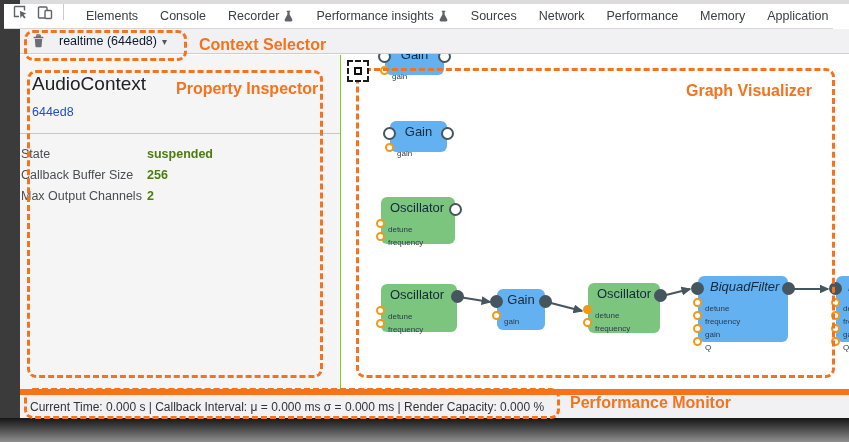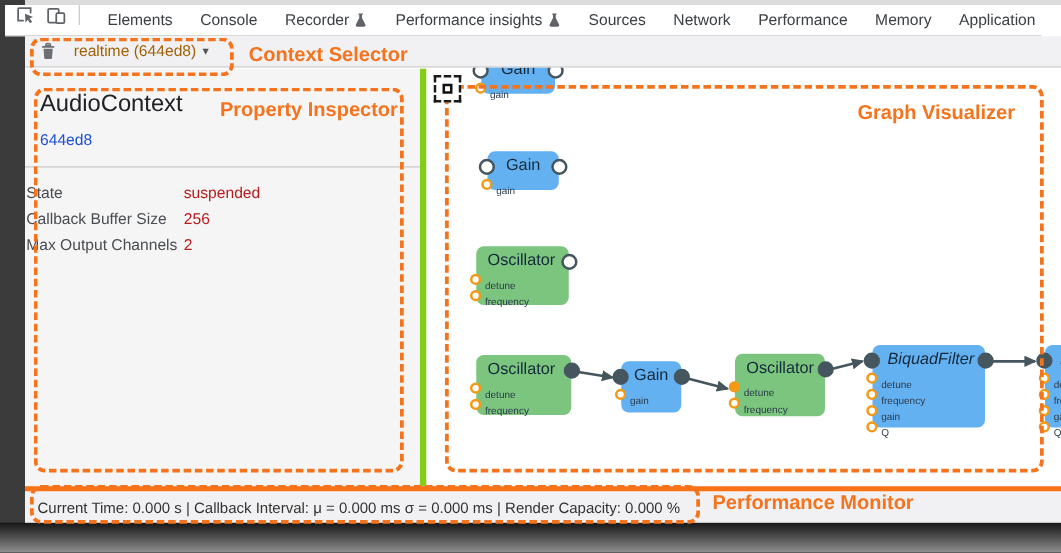--- a/index.html
+++ b/index.html
@@ -17,35 +17,35 @@
     padding-left:8px;box-sizing:border-box;}
   .toolbar svg{flex:0 0 auto;}
   .tb-sep{width:1px;height:16px;background:#ccc;margin:0 0 0 10px;}
   .tabs{display:flex;gap:22px;margin-left:22px;white-space:nowrap;}
   .tab{font-size:12.5px;color:#3c4043;display:inline-flex;align-items:center;gap:4px;cursor:default;}
   .flask{width:11px;height:12px;}
   
   .context-bar{position:absolute;left:20px;top:29px;width:829px;height:25px;background:#f1f1f3;
     border-bottom:1px solid #cfcfcf;display:flex;align-items:center;z-index:2;
     padding-left:12px;box-sizing:border-box;}
-  .ctx-value{font-size:12.5px;color:#a16207;margin-left:14px;}
+  .ctx-value{font-size:12.5px;color:#0f172a;margin-left:14px;}
   .ctx-caret{font-size:10px;color:#555;margin-left:5px;}
   
   .left-panel{position:absolute;left:20px;top:55px;width:321px;height:334px;background:#f5f5f6;
-    border-right:5px solid #84cc16;z-index:2;box-sizing:border-box;}
+    border-right:1px solid #84cc16;z-index:2;box-sizing:border-box;}
   .pi-title{position:absolute;left:12px;top:18px;font-size:19px;color:#202124;}
   .pi-id{position:absolute;left:12px;top:50px;font-size:12.5px;color:#1d4ed8;}
   .pi-divider{position:absolute;left:0;top:78px;width:100%;height:1px;background:#c8c8c8;}
   .prop-rows{position:absolute;left:0;top:88px;width:100%;}
   .prop-row{display:flex;height:21px;align-items:center;font-size:12.5px;}
   .prop-label{width:126px;margin-left:1px;color:#4a4d51;}
-  .prop-value{color:#b91c1c;}
+  .prop-value{color:#4d7c0f;font-weight:bold;}
   
   .footer{position:absolute;left:20px;top:389px;width:829px;height:29px;background:#f1f1f3;
-    border-top:4px solid #f97316;display:flex;align-items:center;z-index:2;
+    border-top:6px solid #f97316;display:flex;align-items:center;z-index:2;
     padding-left:10px;box-sizing:border-box;}
   .status-text{font-size:12px;color:#333;}
   
   .graph-layer{position:absolute;left:0;top:0;width:849px;height:442px;z-index:1;}
   #edges{position:absolute;left:0;top:0;width:849px;height:442px;}
   .anode{position:absolute;border-radius:6px;box-sizing:border-box;}
   .ntitle{position:relative;height:20px;}
   .ntext{display:block;font-size:13px;line-height:21px;color:#14293a;white-space:nowrap;}
   .anode.gain .ntext{text-align:center;}
   .anode.oscillator .ntext{padding-left:9px;}

